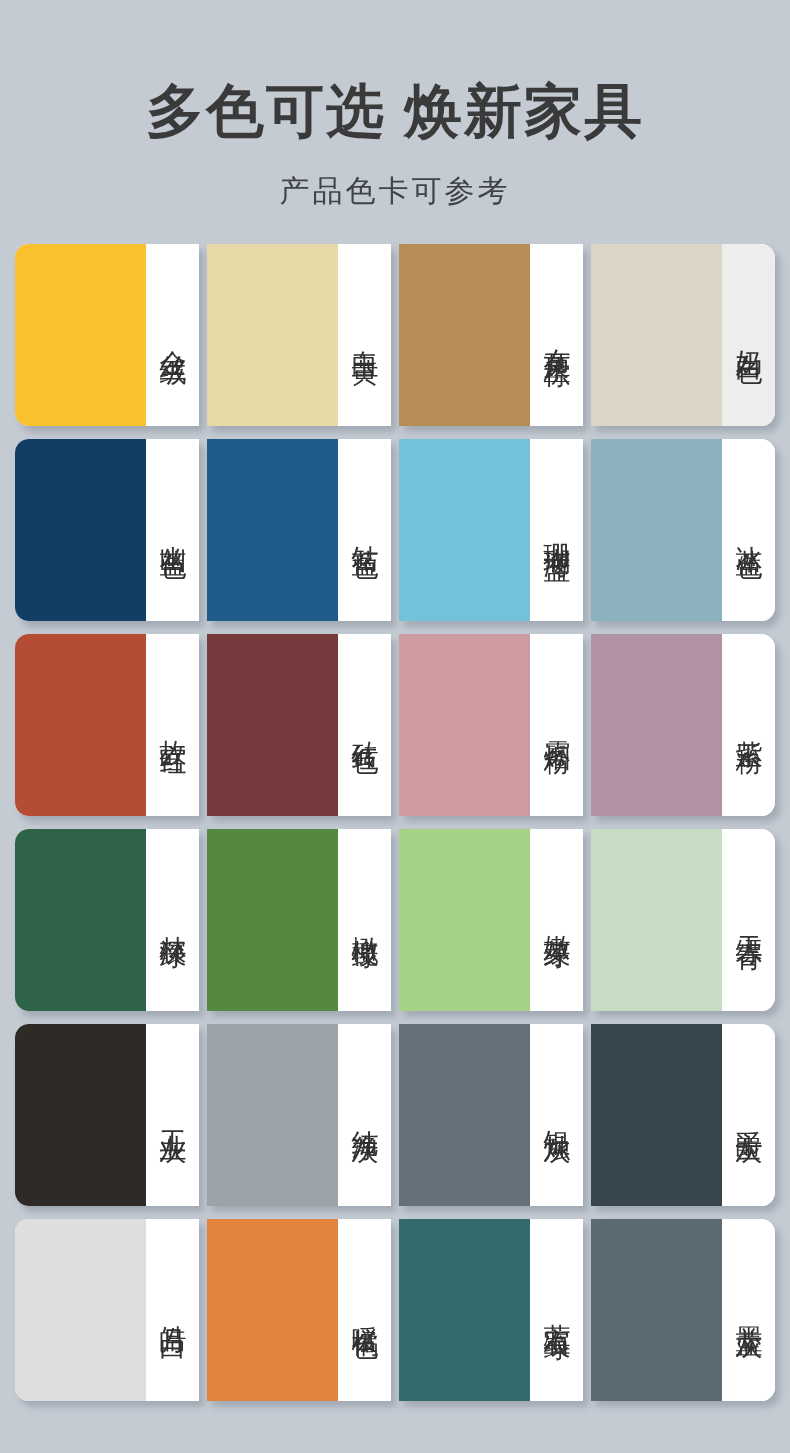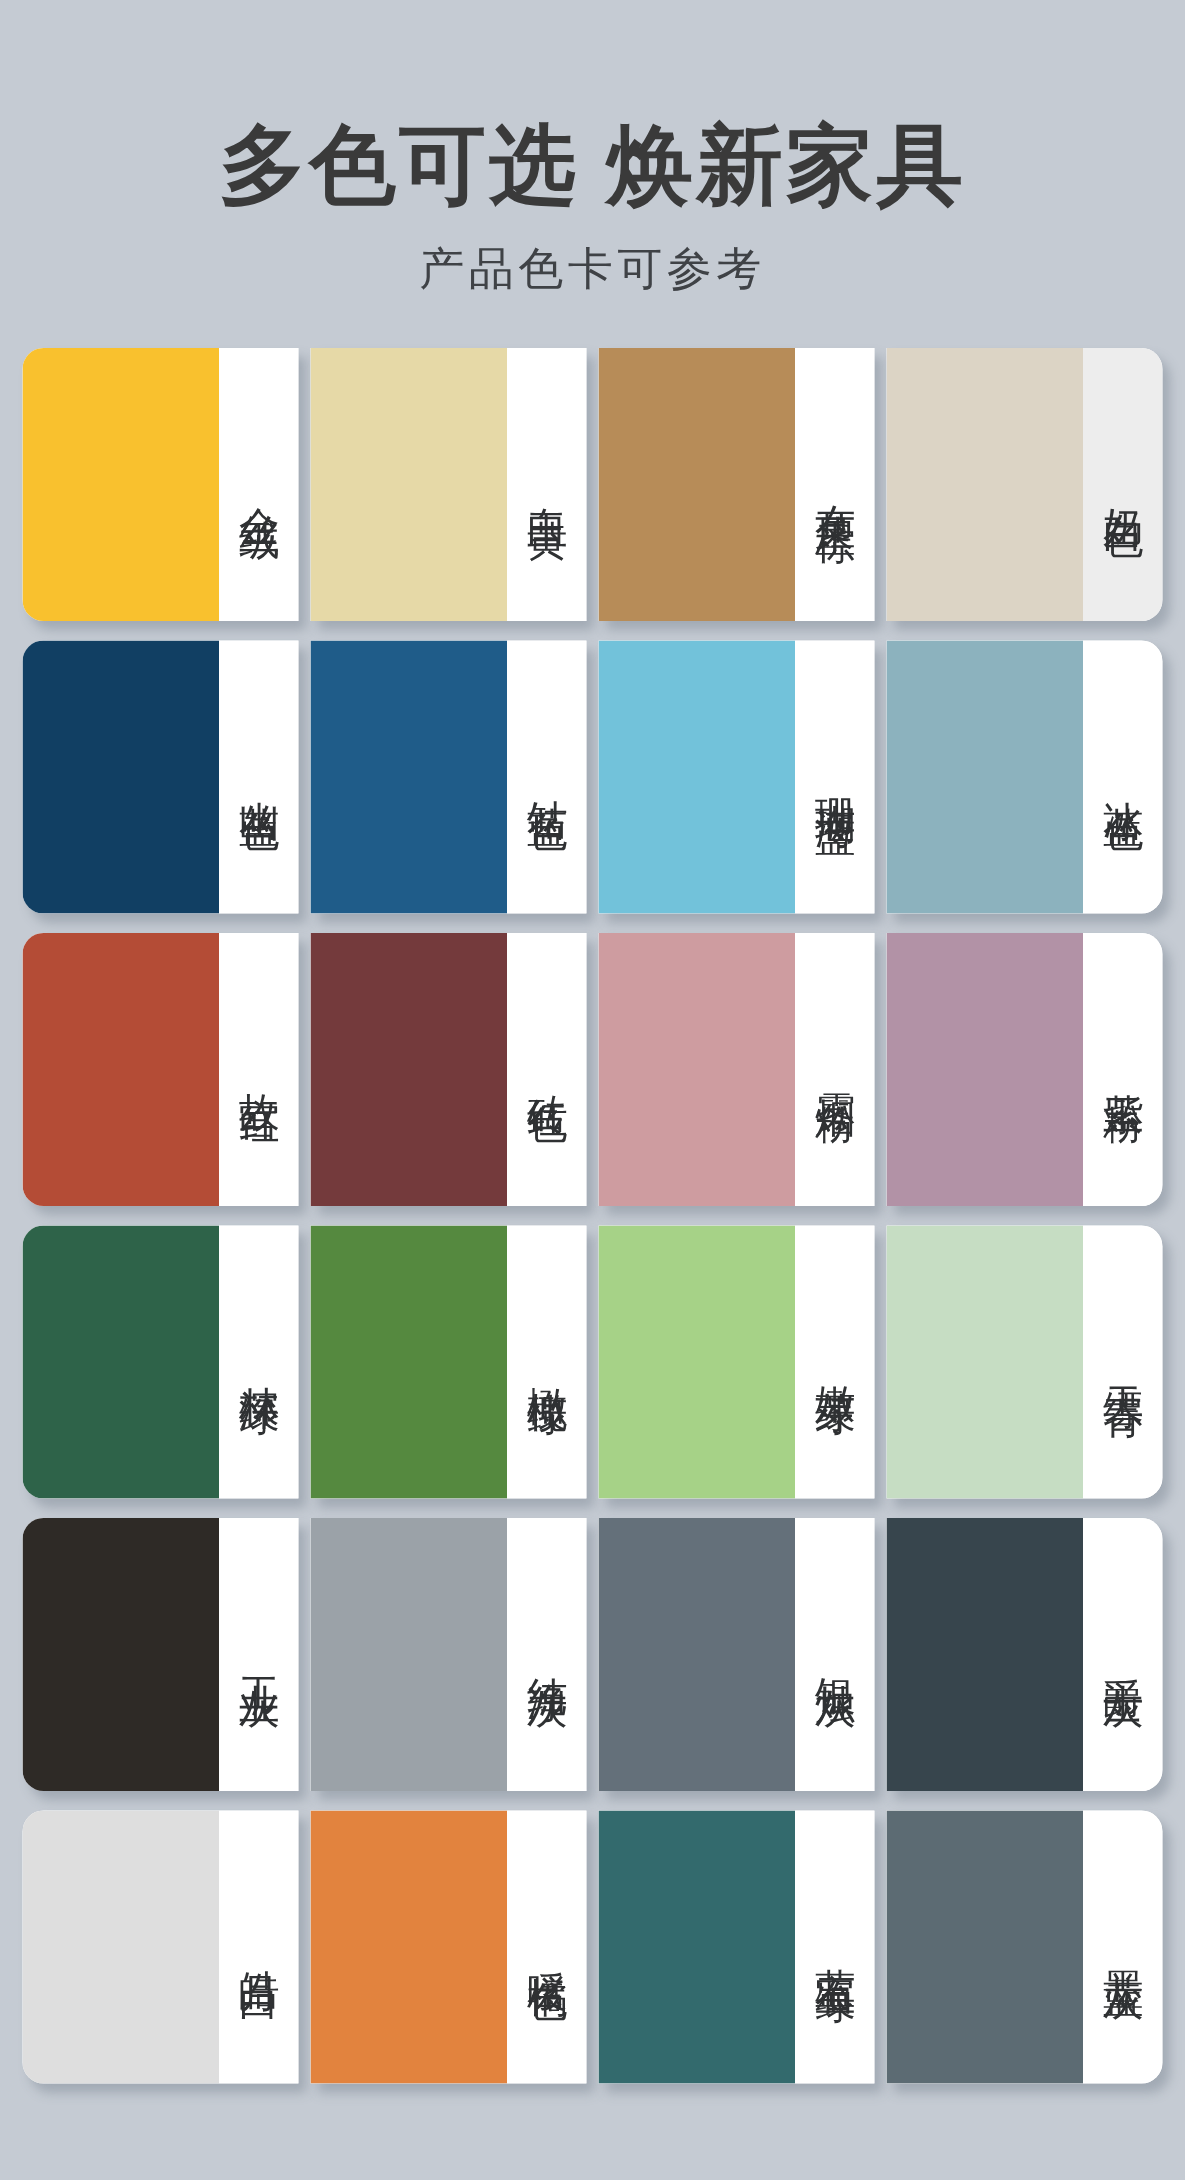--- a/index.html
+++ b/index.html
@@ -29,21 +29,21 @@
   .title {
     font-size: 58px;
     font-weight: 700;
     color: #3a3a3a;
     letter-spacing: 2px;
     line-height: 1.15;
     margin: 0;
     white-space: pre;
   }
   .subtitle {
-    margin: 14px 0 0 0;
+    margin: 26px 0 0 0;
     font-size: 30px;
     font-weight: 400;
     color: #3f4246;
     letter-spacing: 3px;
   }
 
   
   .swatch-grid {
     margin: 32px auto 0 auto;
     width: 760px;

